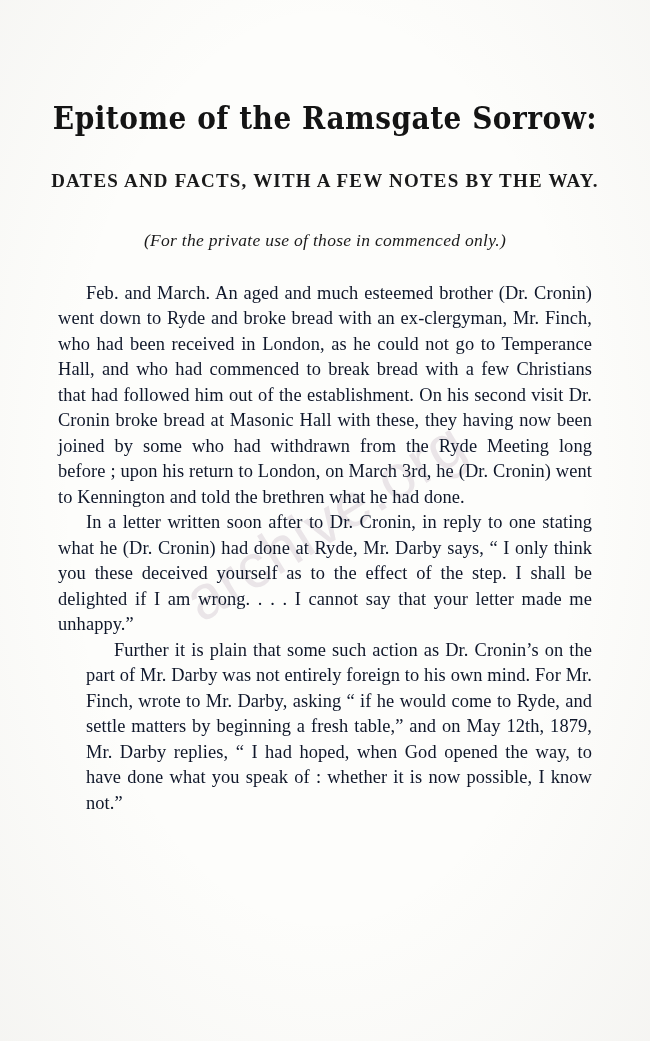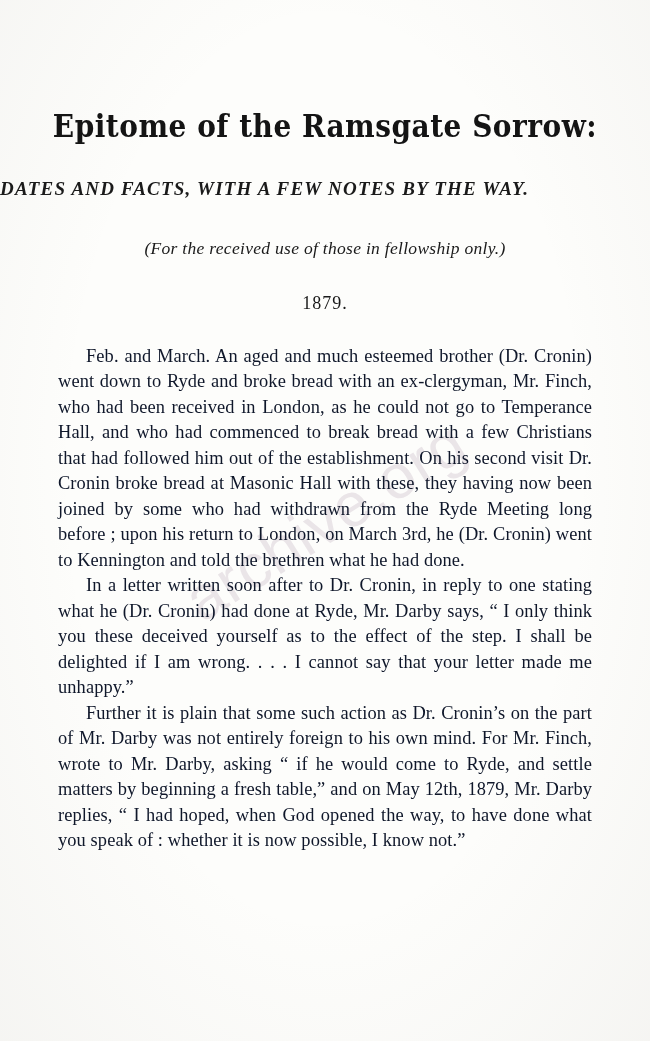--- a/index.html
+++ b/index.html
@@ -41,47 +41,46 @@
     letter-spacing: 1px;
     color: rgba(150, 120, 150, 0.18);
     white-space: nowrap;
     font-weight: 400;
     pointer-events: none;
     user-select: none;
   }
   .content {
     position: absolute;
     left: 0;
-    top: 12px;
+    top: 4px;
     width: 650px;
     padding: 0;
   }
   .title {
     margin: 0;
     padding-top: 86px;
     text-align: center;
     font-family: "DejaVu Serif", serif;
     font-weight: 700;
     font-size: 28px;
     letter-spacing: 0.5px;
     color: #141414;
     font-style: normal;
     transform: scaleY(1.12);
     transform-origin: center top;
   }
   .subtitle {
     margin: 0;
     padding-top: 44px;
-    text-align: left;
+    text-align: center;
     font-family: "Liberation Serif", serif;
     font-size: 19px;
     letter-spacing: 1.2px;
     line-height: 1.5;
     color: #1a1a1a;
-    font-style: italic;
   }
   .parenthetical {
     margin: 0;
     padding-top: 34px;
     text-align: center;
     font-style: italic;
     font-size: 17.5px;
     letter-spacing: 0.3px;
     color: #1a1a1a;
   }
@@ -105,38 +104,38 @@
     line-height: 25.5px;
     letter-spacing: 0.1px;
     text-indent: 28px;
     color: #0f172a;
   }
   .body-text p + p {
     margin-top: 0;
   }
   .body-text p:last-child {
     text-align: justify;
+    margin-left: 28px;
   }
 </style>
 </head>
 <body>
 
 <div id="page">
 
   <div class="watermark">archive.org</div>
 
   <div class="content">
 
     <h1 class="title">Epitome of the Ramsgate Sorrow:</h1>
 
     <h2 class="subtitle">DATES AND FACTS, WITH A FEW NOTES BY THE WAY.</h2>
 
-    <div class="parenthetical">(For the received use of those in fellowship only.)</div>
+    <div class="parenthetical">(For the private use of those in commenced only.)</div>
 
-    <div class="year">1879.</div>
 
     <div class="body-text">
       <p>Feb. and March.   An aged and much esteemed brother (Dr. Cronin) went down to Ryde and broke bread with an ex-clergyman, Mr. Finch, who had been received in London, as he could not go to Temperance Hall, and who had commenced to break bread with a few Christians that had followed him out of the establishment. On his second visit Dr. Cronin broke bread at Masonic Hall with these, they having now been joined by some who had withdrawn from the Ryde Meeting long before ; upon his return to London, on March 3rd, he (Dr. Cronin) went to Kennington and told the brethren what he had done.</p>
       <p>In a letter written soon after to Dr. Cronin, in reply to one stating what he (Dr. Cronin) had done at Ryde, Mr. Darby says, “ I only think you these deceived yourself as to the effect of the step. I shall be delighted if I am wrong. . . . I cannot say that your letter made me unhappy.”</p>
       <p>Further it is plain that some such action as Dr. Cronin’s on the part of Mr. Darby was not entirely foreign to his own mind.   For Mr. Finch, wrote to Mr. Darby, asking “ if he would come to Ryde, and settle matters by beginning a fresh table,” and on May 12th, 1879, Mr. Darby replies, “ I had hoped, when God opened the way, to have done what you speak of : whether it is now possible, I know not.”</p>
     </div>
 
   </div>
 </div>
 

